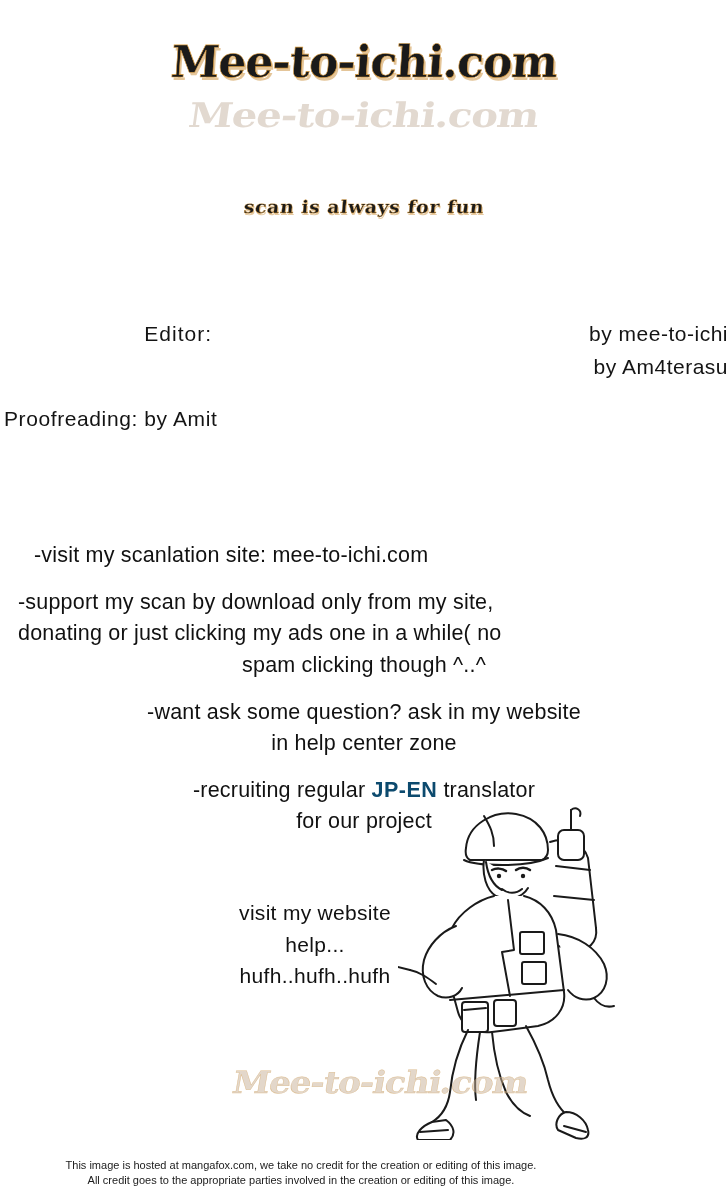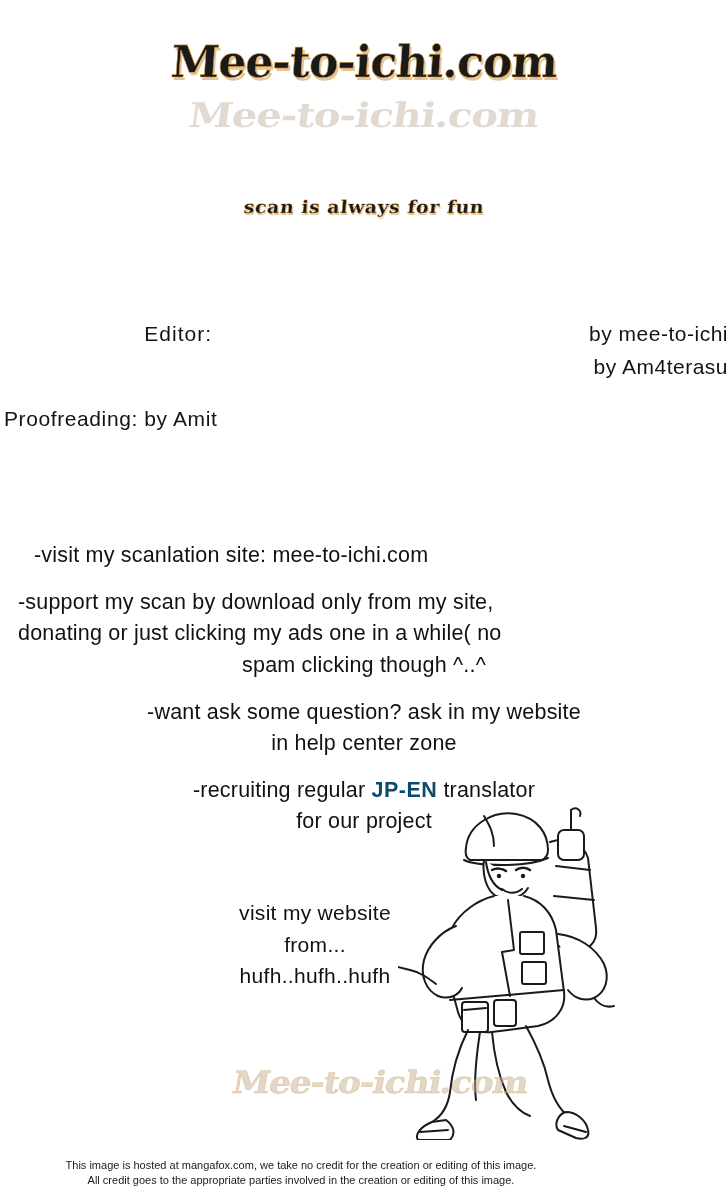--- a/index.html
+++ b/index.html
@@ -234,21 +234,21 @@
 
     <div class="note n4">
       <span class="line-c"><span>-recruiting regular </span><span class="accent">JP-EN</span><span> translator</span></span>
       <span class="line-c">for our project</span>
     </div>
 
   </div>
 
   <div class="speech">
     <div>visit my website</div>
-    <div>from...</div>
+    <div>help...</div>
     <div>hufh..hufh..hufh</div>
   </div>
 
   <div class="character">
     <svg viewBox="0 0 300 340" width="300" height="340" aria-hidden="true">
       <g fill="none" stroke="#1a1a1a" stroke-width="2" stroke-linecap="round" stroke-linejoin="round">
 
         <path d="M68 48 C70 24 96 10 118 14 C140 18 150 34 150 50 C150 54 148 58 144 60 L72 60 C68 58 67 54 68 48 Z" fill="#ffffff"></path>
         <path d="M66 60 C78 66 128 68 150 58"></path>
         <path d="M86 16 C92 26 96 34 96 46"></path>

